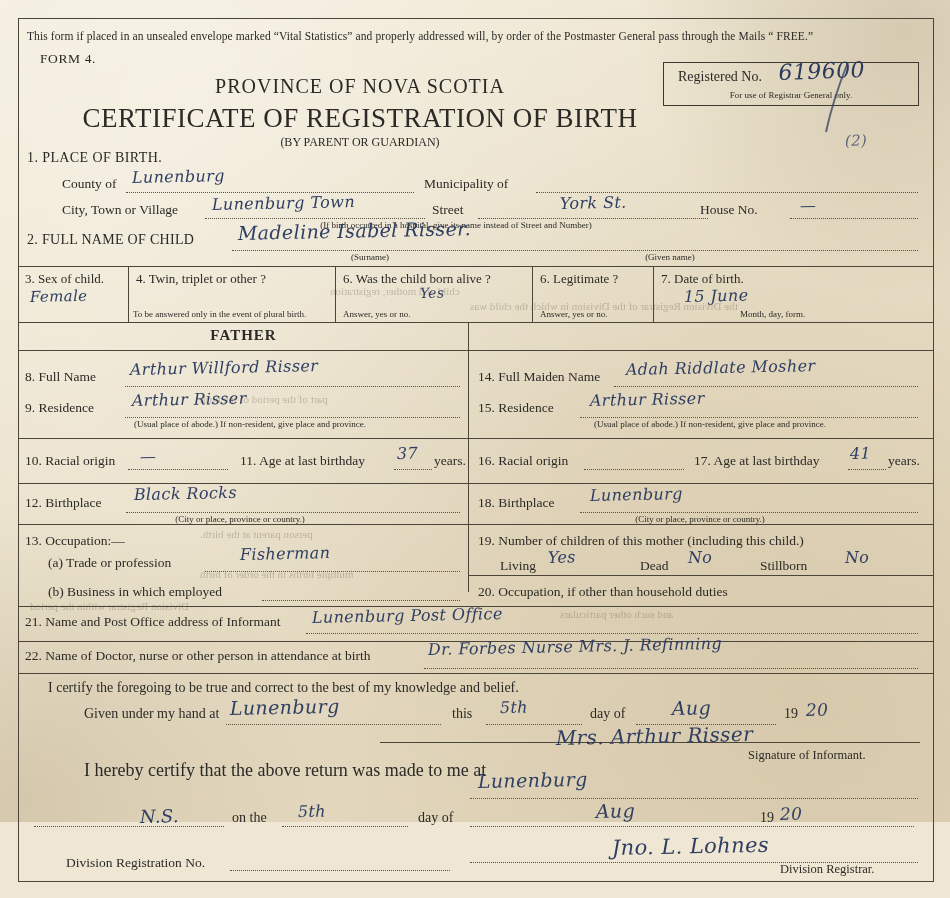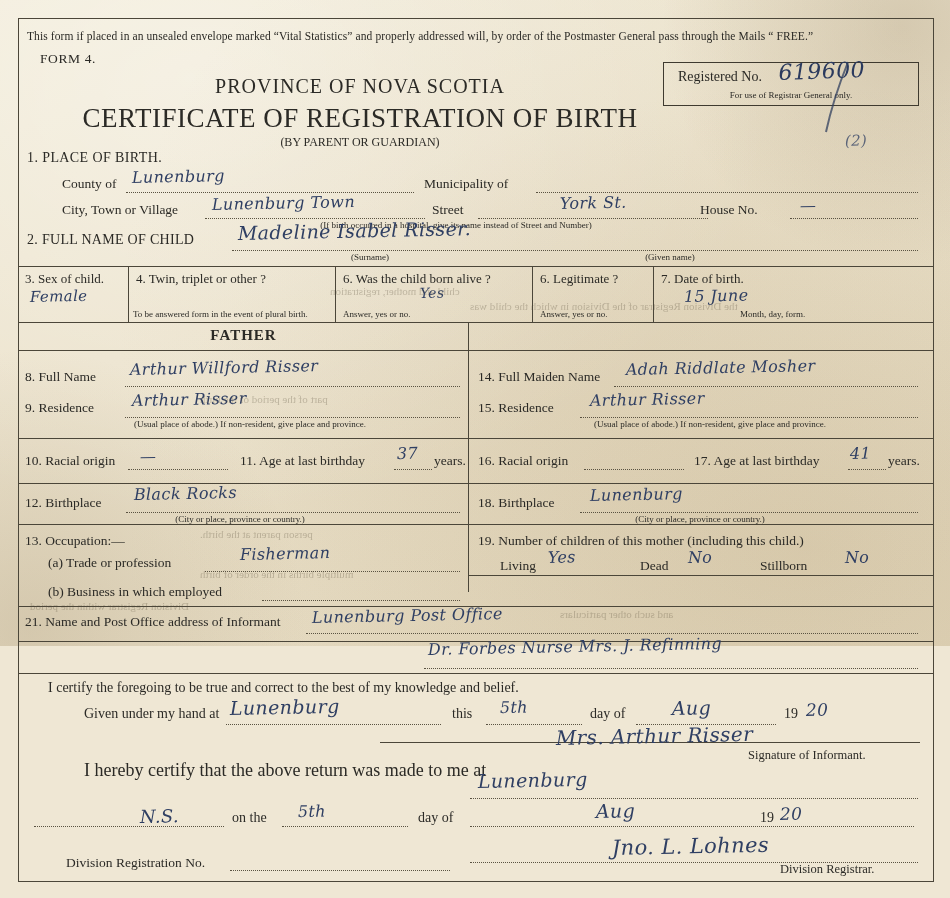--- a/index.html
+++ b/index.html
@@ -5,21 +5,21 @@
   html,body{margin:0;padding:0;}
   body{
     width:950px;height:898px;
     background:#efe7d4;
     font-family:"Liberation Serif", serif;
     color:#2b2a26;
     overflow:hidden;
   }
   
   #sheet{
-    position:relative;width:950px;height:646px;
+    position:relative;width:950px;height:822px;
     background:
       radial-gradient(ellipse at 20% 12%, rgba(255,255,255,0.35), rgba(255,255,255,0) 55%),
       radial-gradient(ellipse at 85% 85%, rgba(150,120,70,0.18), rgba(150,120,70,0) 60%),
       linear-gradient(160deg,#f2ecd9 0%,#ece3cd 40%,#e4d9bf 100%);
   }
   #sheet:before{
     content:"";position:absolute;inset:0;
     background:
       radial-gradient(circle at 95% 4%, rgba(120,95,55,0.20), rgba(0,0,0,0) 22%),
       radial-gradient(circle at 3% 97%, rgba(120,95,55,0.18), rgba(0,0,0,0) 25%),
@@ -124,21 +124,21 @@
   <div class="vr" style="left:128px;top:266px;height:56px;"></div>
   <div class="vr" style="left:335px;top:266px;height:56px;"></div>
   <div class="vr" style="left:532px;top:266px;height:56px;"></div>
   <div class="vr" style="left:653px;top:266px;height:56px;"></div>
 
   <div class="abs" style="left:25px;top:271px;font-size:13px;">3. Sex of child.</div>
   <div class="abs hw sm" style="left:30px;top:288px;font-size:15px;">Female</div>
 
   <div class="abs" style="left:136px;top:271px;font-size:13px;">4. Twin, triplet or other ?</div>
   <div class="abs hw sm" style="left:200px;top:288px;"></div>
-  <div class="abs xs" style="left:133px;top:309px;">To be answered form in the event of plural birth.</div>
+  <div class="abs xs" style="left:133px;top:309px;">To be answered only in the event of plural birth.</div>
 
   <div class="abs" style="left:343px;top:271px;font-size:13px;">6. Was the child born alive ?</div>
   <div class="abs hw sm" style="left:420px;top:285px;">Yes</div>
   <div class="abs xs" style="left:343px;top:309px;">Answer, yes or no.</div>
 
   <div class="abs" style="left:540px;top:271px;font-size:13px;">6. Legitimate ?</div>
   <div class="abs hw sm" style="left:575px;top:288px;"></div>
   <div class="abs xs" style="left:540px;top:309px;">Answer, yes or no.</div>
 
   <div class="abs" style="left:661px;top:271px;font-size:13px;">7. Date of birth.</div>
@@ -206,28 +206,30 @@
 
   <div class="abs" style="left:478px;top:533px;font-size:13.5px;">19. Number of children of this mother (including this child.)</div>
   <div class="abs" style="left:500px;top:558px;font-size:13.5px;">Living</div>
   <div class="abs hw" style="left:548px;top:548px;">Yes</div>
   <div class="abs" style="left:640px;top:558px;font-size:13.5px;">Dead</div>
   <div class="abs hw" style="left:688px;top:548px;">No</div>
   <div class="abs" style="left:760px;top:558px;font-size:13.5px;">Stillborn</div>
   <div class="abs hw" style="left:845px;top:548px;">No</div>
 
   <div class="hr" style="left:468px;top:575px;width:465px;"></div>
+  <div class="abs" style="left:478px;top:584px;font-size:13.5px;">20. Occupation, if other than household duties</div>
   <div class="abs hw" style="left:800px;top:578px;"></div>
 
   <div class="hr" style="left:19px;top:606px;width:914px;"></div>
   <div class="abs" style="left:25px;top:614px;font-size:13.5px;">21. Name and Post Office address of Informant</div>
   <div class="abs dots" style="left:306px;top:633px;width:612px;height:0;"></div>
   <div class="abs hw" style="left:312px;top:608px;">Lunenburg Post Office</div>
 
   <div class="hr" style="left:19px;top:641px;width:914px;"></div>
+  <div class="abs" style="left:25px;top:648px;font-size:13.5px;">22. Name of Doctor, nurse or other person in attendance at birth</div>
   <div class="abs dots" style="left:424px;top:668px;width:494px;height:0;"></div>
   <div class="abs hw" style="left:428px;top:640px;">Dr. Forbes Nurse Mrs. J. Refinning</div>
 
   <div class="hr" style="left:19px;top:673px;width:914px;"></div>
   <div class="abs" style="left:48px;top:680px;font-size:14px;">I certify the foregoing to be true and correct to the best of my knowledge and belief.</div>
 
   <div class="abs" style="left:84px;top:706px;font-size:14px;">Given under my hand at</div>
   <div class="abs dots" style="left:226px;top:724px;width:215px;height:0;"></div>
   <div class="abs hw lg" style="left:230px;top:697px;">Lunenburg</div>
   <div class="abs" style="left:452px;top:706px;font-size:14px;">this</div>

